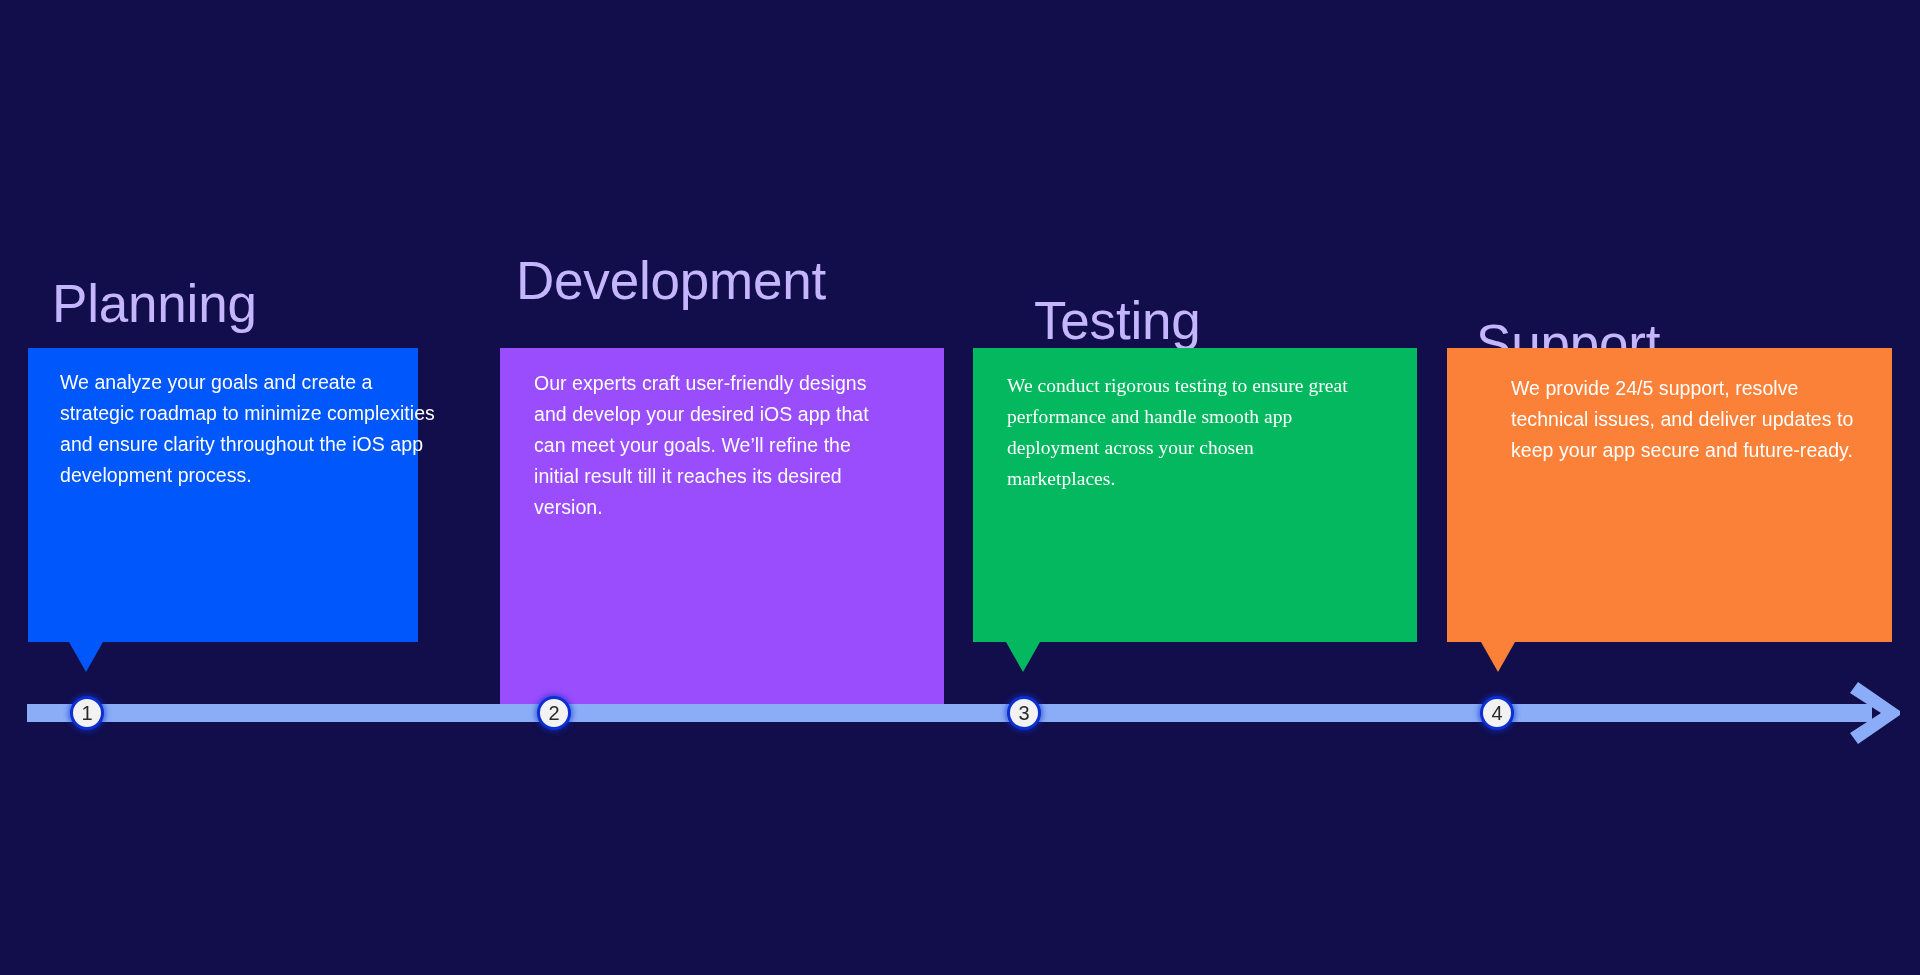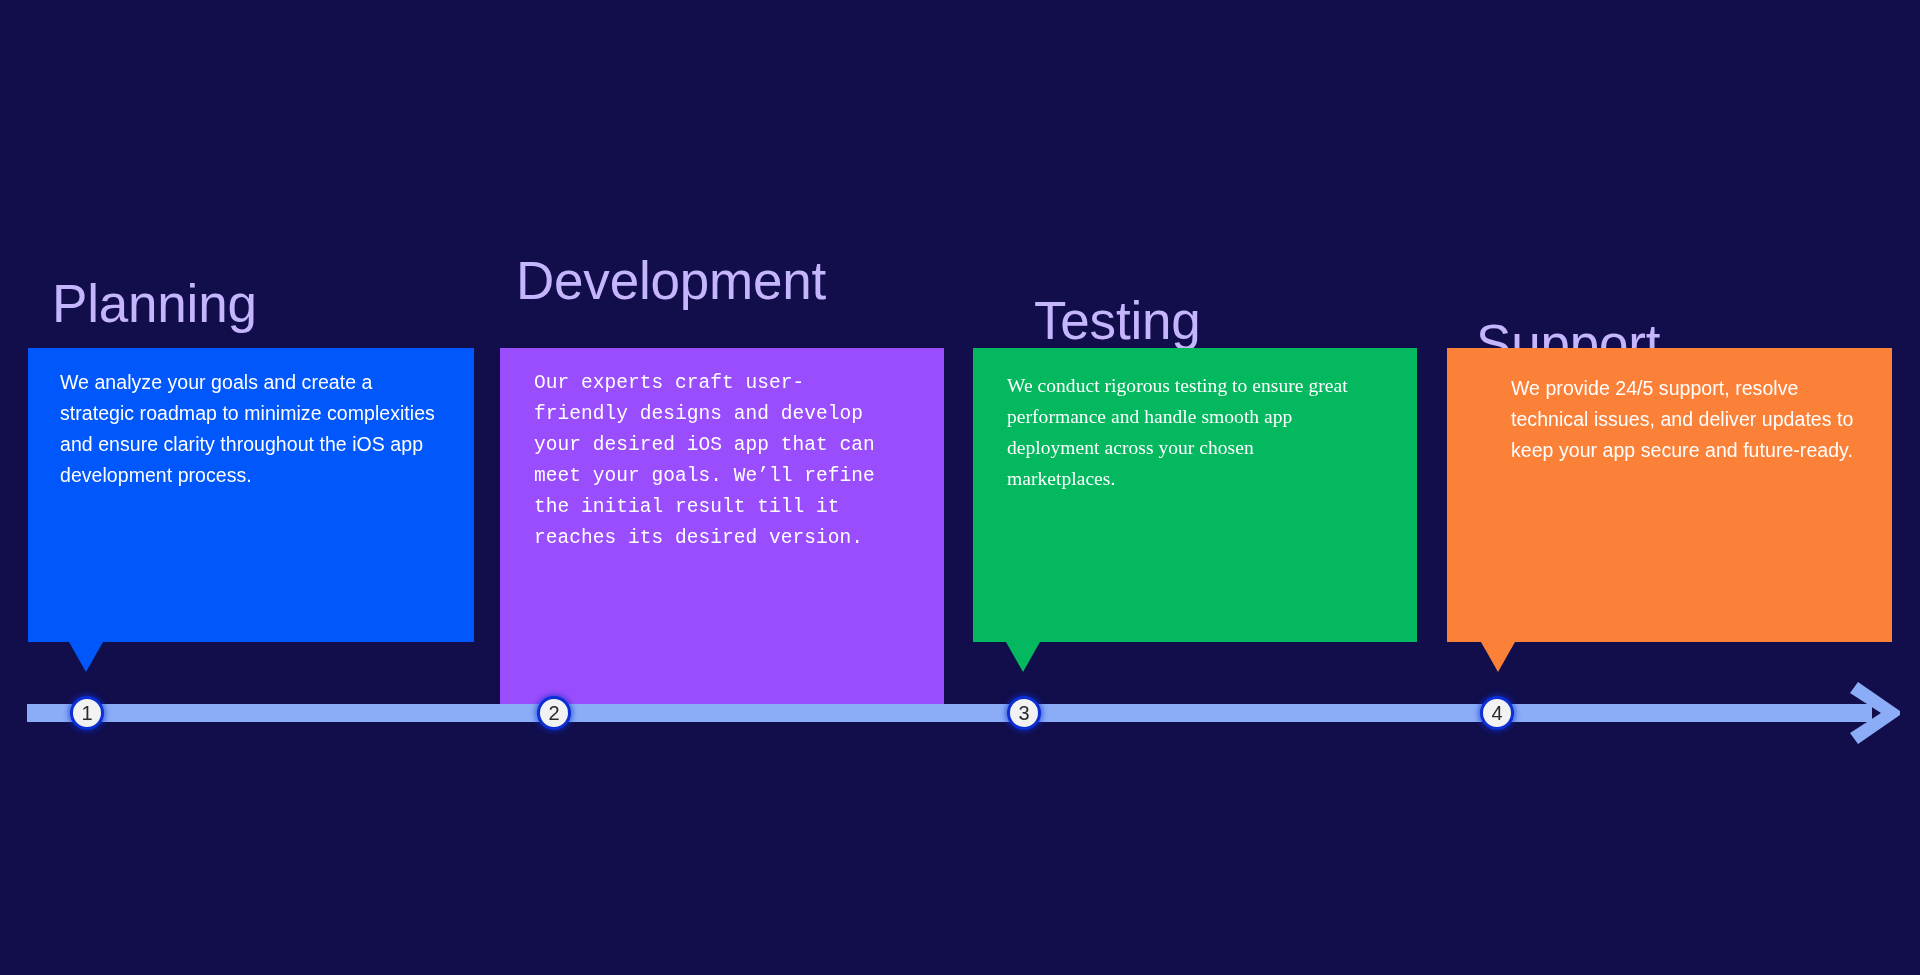--- a/index.html
+++ b/index.html
@@ -90,29 +90,29 @@
     box-sizing: border-box;
   }
 </style>
 </head>
 <body>
 
 <div id="root">
 
   <div class="step" style="left:0;">
     <div class="step-title" style="left:52px; top:277px;">Planning</div>
-    <div class="step-card" style="left:28px; top:348px; width:446px; height:294px; background:#0057FB;">
+    <div class="step-card" style="left:28px; top:348px; width:390px; height:294px; background:#0057FB;">
       <div class="step-card-text" style="left:32px; top:19px; width:380px;">We analyze your goals and create a strategic roadmap to minimize complexities and ensure clarity throughout the iOS app development process.</div>
     </div>
     <div class="step-pointer" style="left:69px; top:642px; border-top:30px solid #0057FB;"></div>
   </div>
 
   <div class="step" style="left:0;">
     <div class="step-title" style="left:516px; top:254px;">Development</div>
-    <div class="step-card" style="left:500px; top:348px; width:444px; height:360px; background:#9A4DFC;font-family:Liberation Mono, monospace;">
+    <div class="step-card" style="left:500px; top:348px; width:444px; height:360px; background:#9A4DFC;">
       <div class="step-card-text" style="left:34px; top:20px; width:348px;">Our experts craft user-friendly designs and develop your desired iOS app that can meet your goals. We’ll refine the initial result till it reaches its desired version.</div>
     </div>
     <div class="step-pointer" style="left:536px; top:642px; border-top:30px solid #9A4DFC;"></div>
   </div>
 
   <div class="step" style="left:0;">
     <div class="step-title" style="left:1006px; top:294px;margin-left:28px;">Testing</div>
     <div class="step-card" style="left:973px; top:348px; width:444px; height:294px; background:#04B85F;font-family:Liberation Serif, serif;">
       <div class="step-card-text" style="left:34px; top:22px; width:352px;">We conduct rigorous testing to ensure great performance and handle smooth app deployment across your chosen marketplaces.</div>
     </div>

